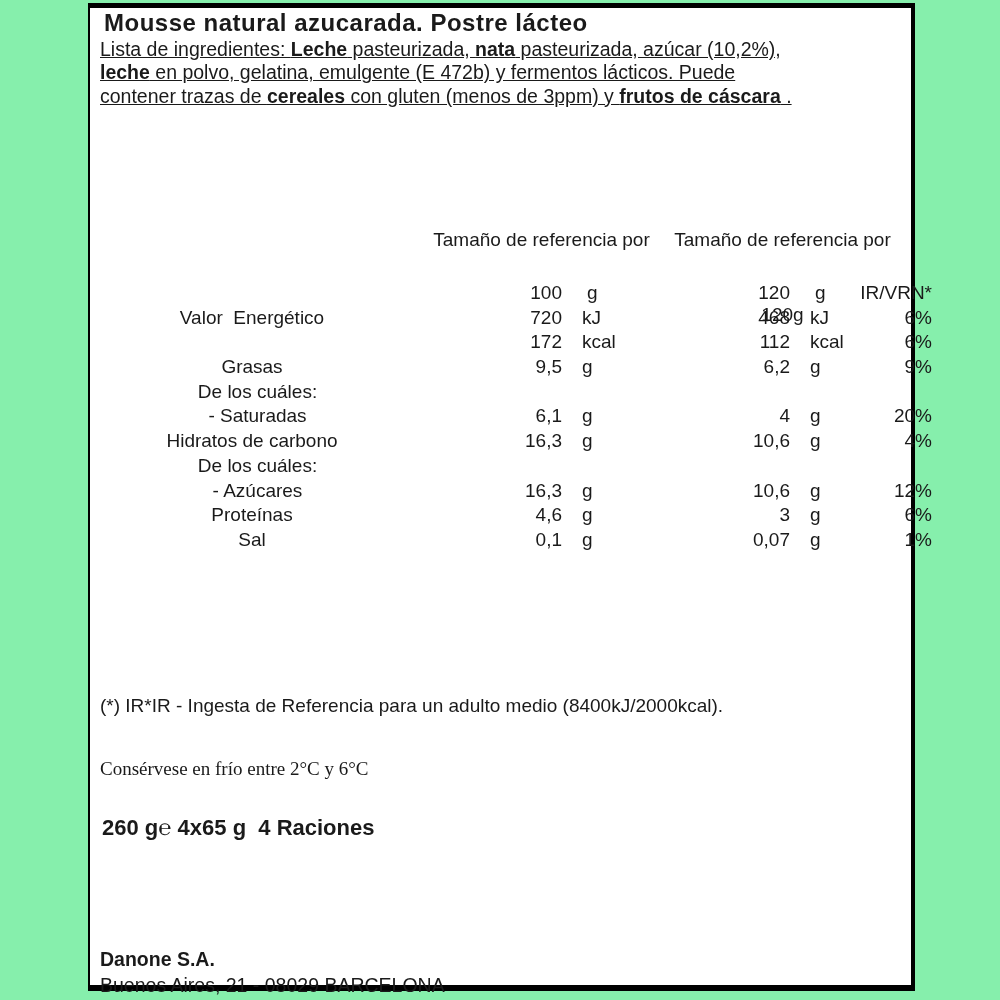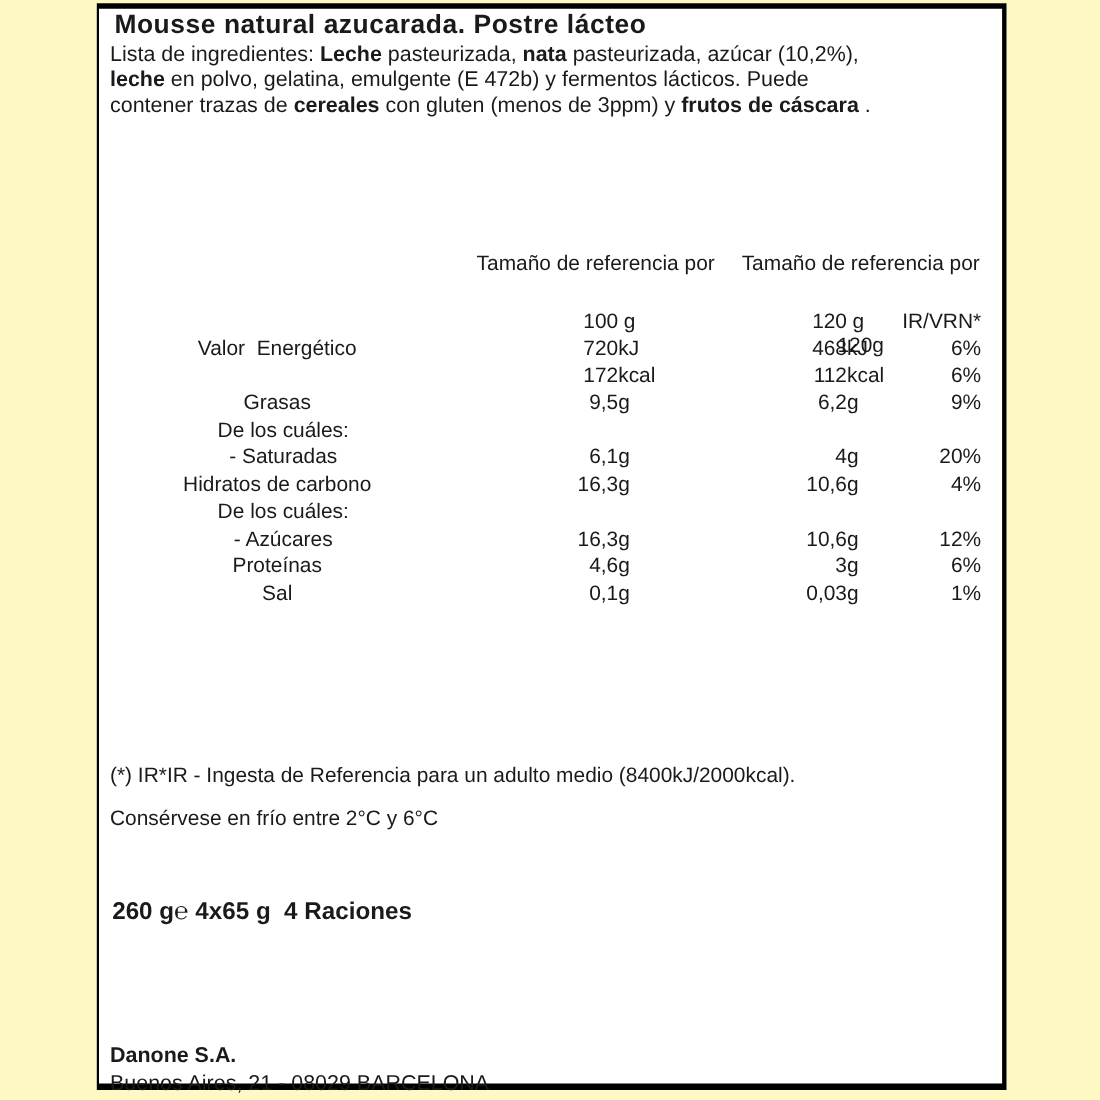--- a/index.html
+++ b/index.html
@@ -1,52 +1,52 @@
 <!DOCTYPE html>
 <html><head>
 <meta charset="utf-8">
 <style>
   html, body { margin:0; padding:0; background:#ffffff; }
   .canvas {
-    position:relative; width:1000px; height:1000px; background:#fef9c3;
+    position:relative; width:1000px; height:1000px; background:#86efac;
     font-family:"Liberation Sans","DejaVu Sans",sans-serif; color:#1a1a1a;
     overflow:hidden;
   }
   .label-box {
     position:absolute; left:88px; top:3px; width:821px; height:977px;
     background:#ffffff; border-style:solid; border-color:#000000;
     border-width:5px 4px 6px 2px;
   }
   .title {
     position:absolute; left:14px; top:1px; font-size:24px; font-weight:bold;
     letter-spacing:.5px; white-space:pre;
   }
   .ingredients { position:absolute; left:10px; top:30px; font-size:19.5px; line-height:23.3px; }
-  .ing-line { white-space:pre; }
+  .ing-line { white-space:pre;text-decoration:underline; }
   .ing-line .b { font-weight:bold; }
 
   .ref-header {
     position:absolute; left:331px; top:169px; width:482px; display:flex;
     font-size:19px; line-height:25px; text-align:center;
   }
   .ref-col { width:241px; white-space:pre; }
 
   .ntable { position:absolute; left:12px; top:273px; font-size:19px; }
   .trow { display:flex; line-height:24.7px; height:24.7px; }
   .tlabel { width:300px; white-space:pre; box-sizing:border-box;text-align:center; }
   .tlabel.ind { padding-left:11px; }
-  .tval { display:flex; }
+  .tval { display:flex;gap:20px; }
   .tval .num { width:160px; text-align:right; white-space:pre; }
   .tval.v2 .num { width:162px; }
   .tval .unit { width:46px; text-align:left; white-space:pre; box-sizing:border-box; }
   .trow.hdr .unit { padding-left:5px; }
   .tir { width:76px; text-align:right; white-space:pre; }
 
   .footnote { position:absolute; left:10px; top:687px; font-size:19px; white-space:pre; }
-  .storage  { position:absolute; left:10px; top:726px; font-size:19px; white-space:pre; }
+  .storage  { position:absolute; left:10px; top:750px; font-size:19px; white-space:pre;font-family:Liberation Serif, serif; }
   .netweight{
     position:absolute; left:12px; top:807px; font-size:22px; font-weight:bold;
     white-space:pre; font-family:"Liberation Sans","DejaVu Sans",sans-serif;
   }
   .mfr { position:absolute; left:10px; top:890px; font-size:19.5px; line-height:26.3px;margin-top:48px; }
   .mfr > div { white-space:pre; }
   .mfr .name { font-weight:bold; }
 </style>
 </head>
 <body>
@@ -193,21 +193,21 @@
           </div>
           <div class="tir">6%</div>
         </div>
         <div class="trow">
           <div class="tlabel">Sal</div>
           <div class="tval v1">
             <span class="num">0,1</span>
             <span class="unit">g</span>
           </div>
           <div class="tval v2">
-            <span class="num">0,03</span>
+            <span class="num">0,07</span>
             <span class="unit">g</span>
           </div>
           <div class="tir">1%</div>
         </div>
       </div>
 
     <div class="footnote">(*) IR*IR - Ingesta de Referencia para un adulto medio (8400kJ/2000kcal).</div>
 
     <div class="storage">Consérvese en frío entre 2°C y 6°C</div>
 

